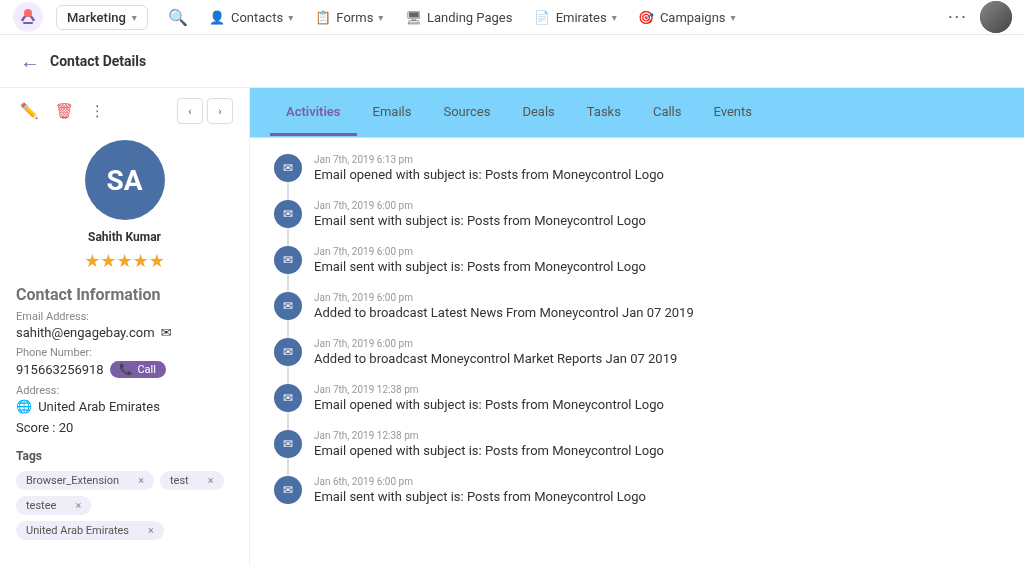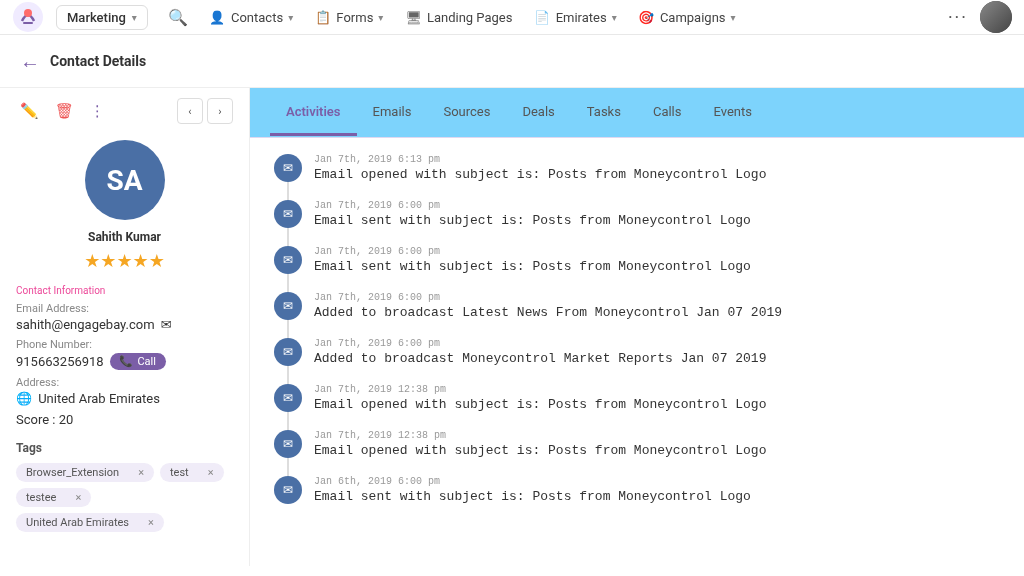--- a/index.html
+++ b/index.html
@@ -64,21 +64,21 @@
     .avatar-large {
       width: 80px; height: 80px; border-radius: 50%;
       background: #4a6fa5; display: flex; align-items: center; justify-content: center;
       color: #fff; font-size: 28px; font-weight: 700;
       margin: 0 auto 10px;
     }
     .contact-name { text-align: center; font-weight: 700; font-size: 12px; margin-bottom: 6px; }
     .stars { text-align: center; color: #f5a623; font-size: 18px; margin-bottom: 14px; }
 
     .info-section { margin-bottom: 14px; }
-    .info-section-title { font-size: 10px; font-weight: 400; color: #ec4899; margin-bottom: 6px; }
+    .info-section-title { font-size: 16px; font-weight: 700; color: #737373; margin-bottom: 6px; }
     .info-label { font-size: 11px; color: #888; margin-bottom: 2px; }
     .info-value { font-size: 13px; color: #333; margin-bottom: 6px; display: flex; align-items: center; gap: 6px; }
     .call-btn {
       background: #7b5ea7; color: #fff; border-radius: 12px;
       padding: 2px 10px; font-size: 11px; cursor: pointer; display: flex; align-items: center; gap: 4px;
     }
     .globe-icon { font-size: 13px; color: #888; }
     .score-line { font-size: 13px; color: #333; margin-top: 4px; }
 
     .tags-section { margin-top: 10px; }
@@ -113,21 +113,21 @@
       content: ''; position: absolute; left: 13px; top: 26px;
       width: 2px; height: calc(100% + 6px); background: #ddd;
     }
     .activity-item:last-child::before { display: none; }
 
     .activity-icon {
       width: 28px; height: 28px; border-radius: 50%;
       background: #4a6fa5; display: flex; align-items: center; justify-content: center;
       color: #fff; font-size: 12px; flex-shrink: 0; z-index: 1;
     }
-    .activity-content { flex: 1; font-family: Liberation Mono, monospace; }
+    .activity-content { flex: 1; }
     .activity-timestamp { font-size: 10px; color: #999; margin-bottom: 2px; }
     .activity-text { font-size: 13px; color: #333; }
 
     
     .activities-feed::-webkit-scrollbar { width: 6px; }
     .activities-feed::-webkit-scrollbar-track { background: #f5f5f5; }
     .activities-feed::-webkit-scrollbar-thumb { background: #ccc; border-radius: 3px; }
 
     .sidebar::-webkit-scrollbar { width: 4px; }
     .sidebar::-webkit-scrollbar-thumb { background: #ddd; }

